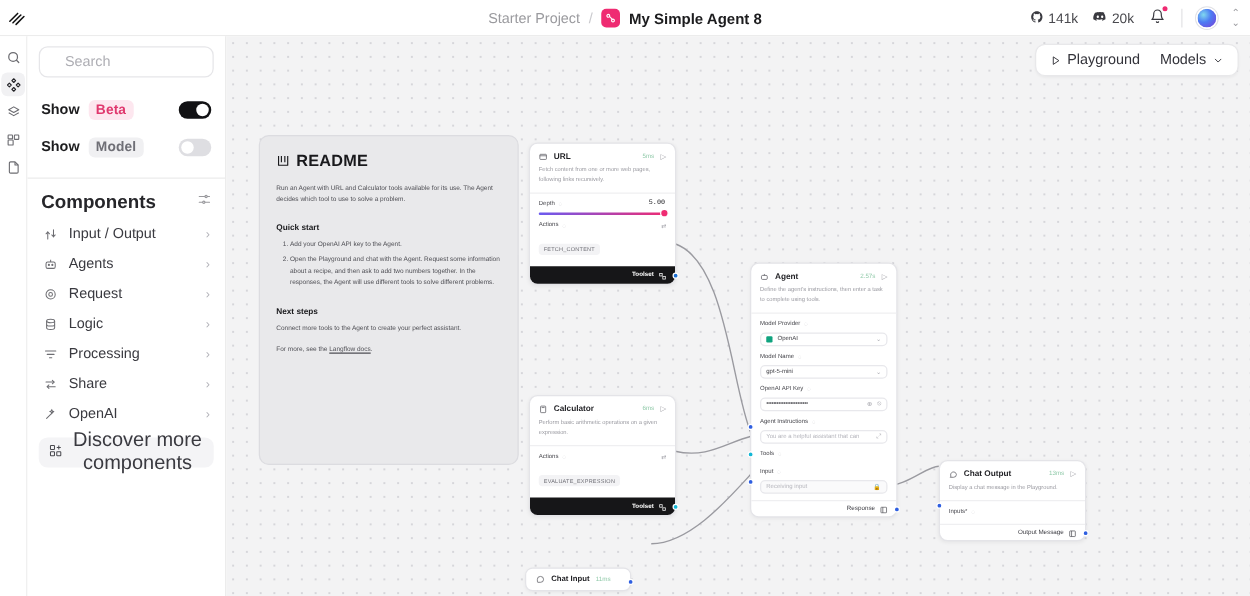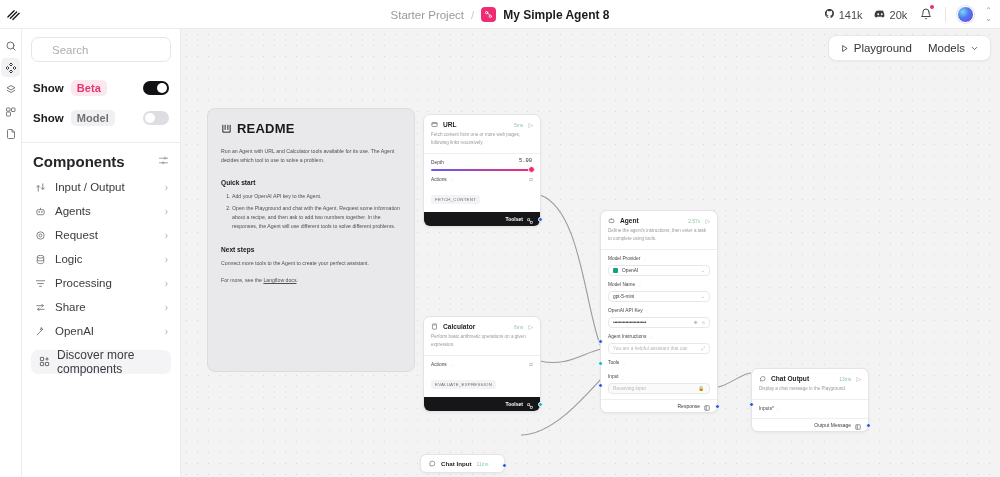--- a/index.html
+++ b/index.html
@@ -107,21 +107,21 @@
     padding: 0 5px; border-radius: 6px; color: #3a3a40;
   }
   .cat-ico { width: 13px; display:flex; align-items:center; justify-content:center; color: #6d6d72; }
   .cat-label { font-size: 11.5px; }
   .cat-chev { margin-left: auto; color: #b4b4ba; font-size: 10px; }
 
   .discover {
     margin: 7px 9px 0 9px; height: 24px; border-radius: 7px; background: #f4f4f6;
     display: flex; align-items: center; gap: 7px; padding: 0 8px; color: #3a3a40;
   }
-  .discover-label { font-size: 12px; }
+  .discover-label { font-size: 16px; text-align: center; }
 
   
   .canvas {
     position: absolute; top: 29px; left: 181px; width: 819px; height: 448px;
     background-color: #f3f3f4;
     background-image: radial-gradient(#d6d6da 0.8px, transparent 0.8px);
     background-size: 11px 11px;
     overflow: hidden;
   }
   .canvas-actions {

